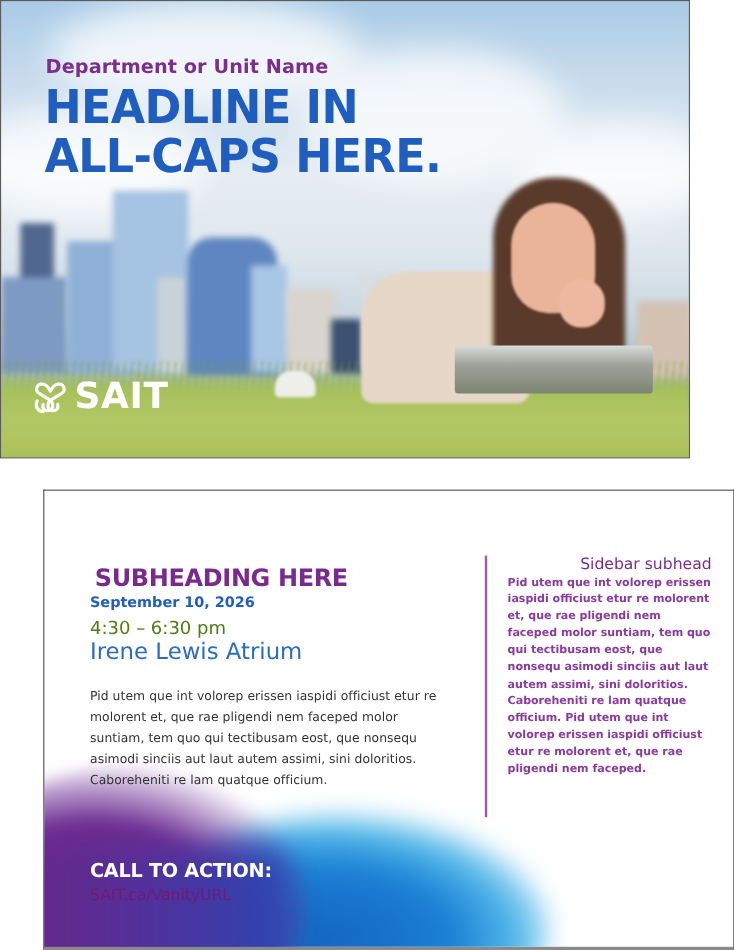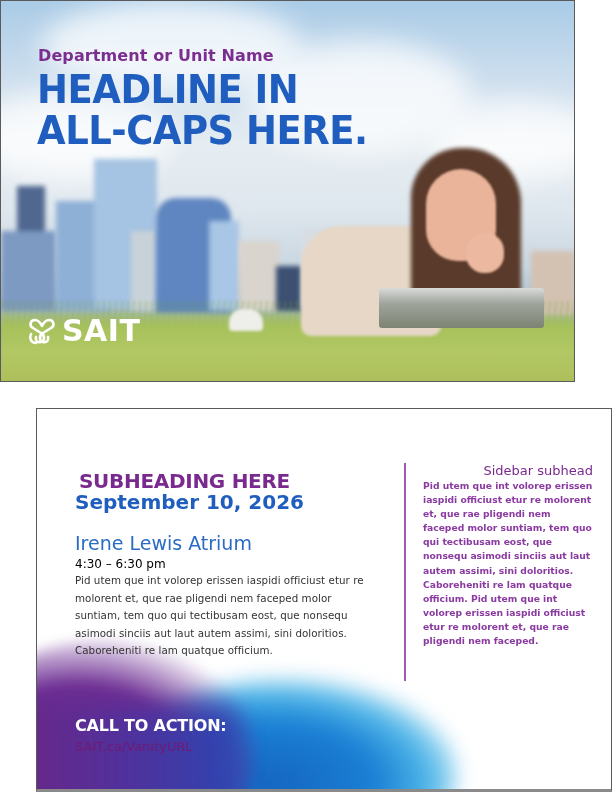--- a/index.html
+++ b/index.html
@@ -64,22 +64,22 @@
   }
   .blob-purple-core {
     position:absolute; left:-20px; top:300px; width:220px; height:160px;
     background: linear-gradient(90deg, #6a2787 0%, #53309a 45%, rgba(40,70,180,0.9) 100%);
     filter:blur(12px);
   }
   .subheading {
     position:absolute; left:38px; top:57px; margin:4px; color:#7a2a8e;
     font-weight:bold; font-size:20px; line-height:22px; letter-spacing:-0.3px;
   }
-  .date { position:absolute; left:38px; top:83px; color:#1f5dbf; font-weight:bold; font-size:20px; line-height:20px; }
-  .time { position:absolute; left:38px; top:104px; color:#000000; font-size:12px; line-height:20px;margin-top:41px; }
+  .date { position:absolute; left:38px; top:83px; color:#1f5dbf; font-weight:bold; font-size:12px; line-height:20px; }
+  .time { position:absolute; left:38px; top:104px; color:#4d7c0f; font-size:15px; line-height:20px; }
   .venue { position:absolute; left:38px; top:124px; color:#2a6cc4; font-size:19px; line-height:20px; }
   .body-text {
     position:absolute; left:38px; top:163px; width:300px; margin:0; color:#333333;
     font-size:10.3px; line-height:17.5px; letter-spacing:0.05px;
   }
   .sidebar-divider { position:absolute; left:367px; top:54px; width:2px; height:218px; background:#9b5bb5; }
   .sidebar { position:absolute; left:386px; top:54px; width:170px; }
   .sidebar-title { margin:0; color:#7a2a8e; font-weight:normal; font-size:13px; line-height:16px;text-align:right; }
   .sidebar-text { margin:0; color:#8a3aa0; font-weight:bold; font-size:9.2px; line-height:14.1px; }
   .cta-title {

